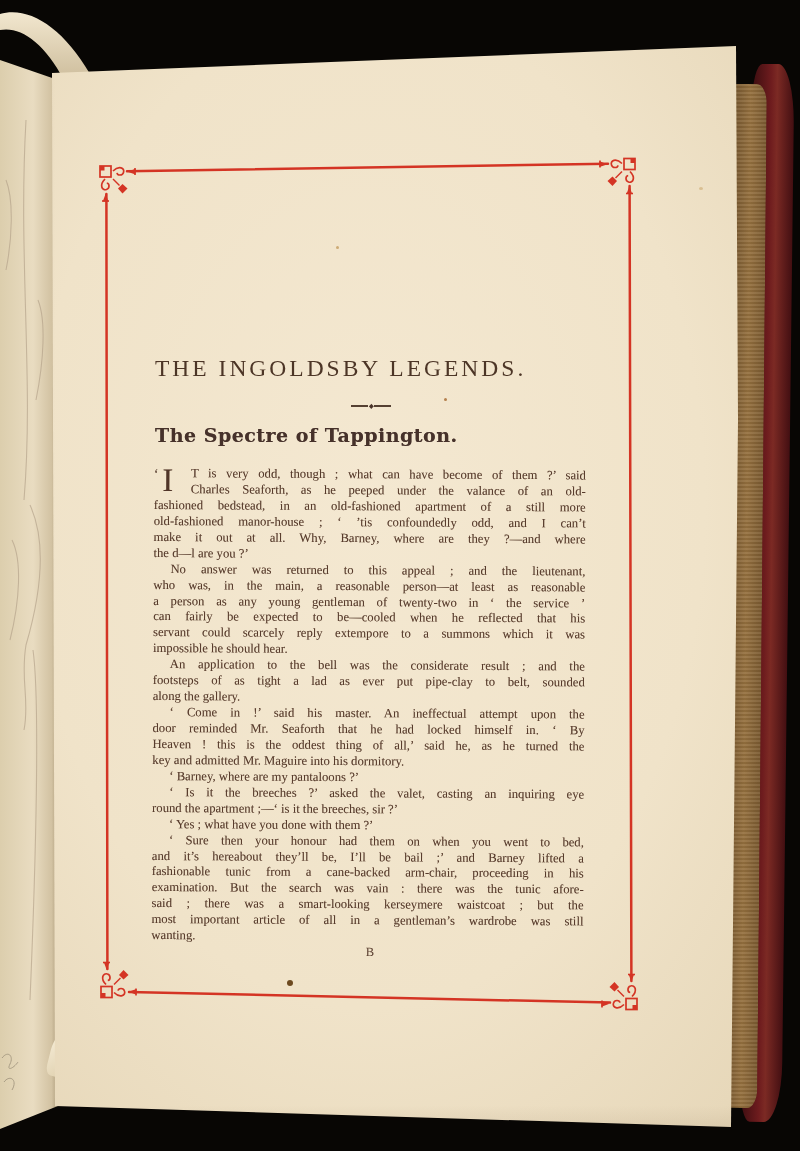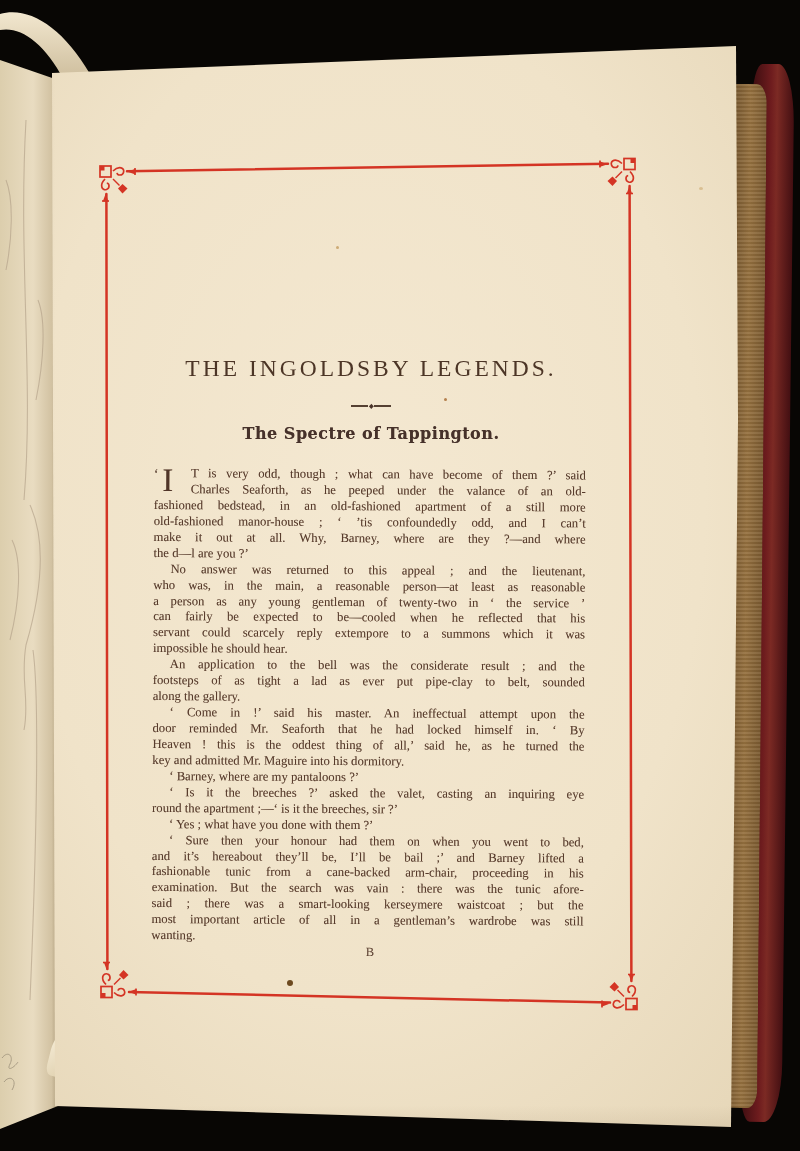--- a/index.html
+++ b/index.html
@@ -42,32 +42,32 @@
     background:
       linear-gradient(to right,rgba(110,85,50,.38),rgba(110,85,50,.10) 3%,rgba(110,85,50,0) 7%),
       linear-gradient(to bottom,rgba(90,65,35,.20),rgba(90,65,35,0) 4%,rgba(90,65,35,0) 96%,rgba(90,65,35,.16)),
       radial-gradient(ellipse at 46% 44%,#f4e8d1 0%,#f0e3c9 55%,#e7d8ba 88%,#dfcfae 100%);
   }
   
   .overlay-svg{position:absolute;left:0;top:0;pointer-events:none;}
   
   .book-title{
     position:absolute;left:155px;top:355px;width:432px;
-    text-align:center;font-size:23.5px;letter-spacing:3px;color:#4c3526;
+    font-size:23.5px;letter-spacing:3px;color:#4c3526;
     font-weight:400;
   }
   .divider{
     position:absolute;left:155px;top:399px;width:432px;height:14px;
     display:flex;align-items:center;justify-content:center;color:#4a342a;
   }
   .divider .bar{width:17px;height:1.4px;background:#554032;}
   .divider .gem{font-size:9px;line-height:9px;margin:0 1px;transform:scaleX(1.25);}
   .chapter-title{
-    position:absolute;left:155px;top:424px;width:432px;text-align:center;
-    font-family:"DejaVu Serif", serif;font-weight:700;font-size:16px;color:#46312a;
+    position:absolute;left:155px;top:424px;width:432px;
+    font-family:"DejaVu Serif", serif;font-weight:700;font-size:19px;color:#46312a;
     letter-spacing:.5px;text-shadow:0 0 .6px rgba(70,49,42,.55);
   }
   .bodytext{
     position:absolute;left:154px;top:466px;width:432px;
     font-size:12.7px;line-height:15.93px;color:#573b2c;
     text-shadow:0 0 .4px rgba(87,59,44,.35);
     transform:rotate(0.32deg);transform-origin:0 0;
   }
   .para{position:relative;}
   .ln{text-align:justify;}

